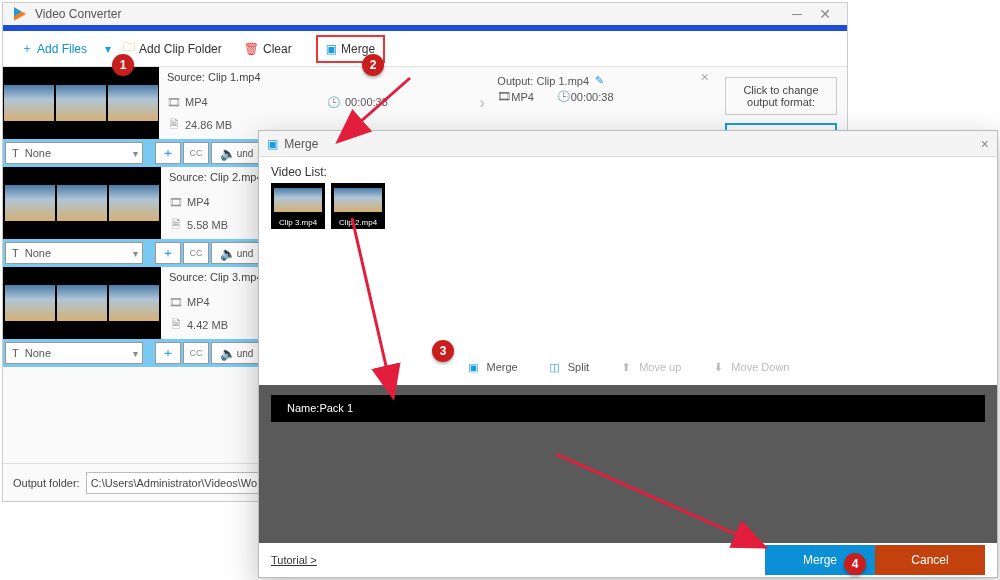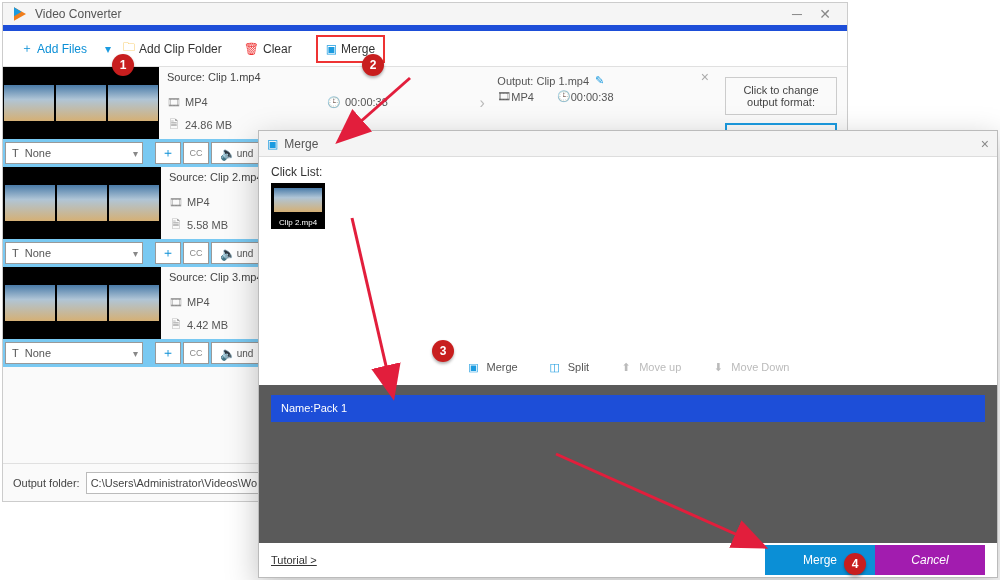--- a/index.html
+++ b/index.html
@@ -63,29 +63,29 @@
 .clip .img { width: 54px; height: 34px; background: #000; display: flex; align-items: center; justify-content: center; }
 .clip .img .i { width: 48px; height: 24px; background: linear-gradient(180deg,#4a7ba8,#b0c5d6 40%,#d5b075 100%); }
 .clip .cap { background: #000; color: #fff; font-size: 8px; text-align: center; height: 12px; line-height: 12px; overflow: hidden; }
 
 .ops { height: 36px; display: flex; align-items: center; justify-content: center; gap: 30px; font-size: 11px; color: #555; margin-top: 110px; }
 .op { display: inline-flex; align-items: center; gap: 6px; }
 .op.dis { color: #bbb; }
 .op .ic-o { width: 14px; height: 14px; display: inline-flex; align-items: center; justify-content: center; }
 
 .pack-area { flex: 1; background: #5a5a5a; padding: 10px 12px; }
-.pack-box { background: #1d4ed8; color: #fff; font-size: 11px; padding: 6px 10px; line-height: 1.4; }
+.pack-box { background: #000000; color: #fff; font-size: 11px; padding: 6px 16px; line-height: 1.4; }
 .pack-box span.v { color: #f2a94a; }
 
 .modal-footer { height: 34px; display: flex; align-items: center; padding: 0 12px; font-size: 11px; }
 .modal-footer .tut { color: #333; text-decoration: underline; cursor: pointer; }
 .modal-footer .spacer { flex: 1; }
 .mf-btn { height: 30px; width: 110px; display: inline-flex; align-items: center; justify-content: center; color: #fff; font-size: 12px; cursor: pointer; }
 .mf-merge { background: #0b8fd6; }
-.mf-cancel { background: #a21caf; font-style: italic; }
+.mf-cancel { background: #c2410c; }
 
 
 .badge { position: absolute; width: 22px; height: 22px; border-radius: 50%; background: #c81e1e; color: #fff; font-size: 12px; font-weight: bold; display: inline-flex; align-items: center; justify-content: center; box-shadow: 0 2px 3px rgba(0,0,0,0.3); z-index: 60; }
 
 
 .overlay { position: absolute; left: 0; top: 0; width: 1000px; height: 580px; pointer-events: none; z-index: 55; }
 </style>
 </head>
 <body>
 
@@ -260,22 +260,28 @@
   </div>
 </div>
 
 <div class="modal">
   <div class="modal-title">
     <span style="margin-right:6px;color:#1b9be0">▣</span>
     <span>Merge</span>
     <span class="x">×</span>
   </div>
   <div class="modal-body">
-    <div class="video-list-lbl">Click List:</div>
+    <div class="video-list-lbl">Video List:</div>
     <div class="clips">
+      <div class="clip">
+          <div class="img">
+            <div class="i"></div>
+          </div>
+          <div class="cap">Clip 3.mp4</div>
+        </div>
       <div class="clip">
           <div class="img">
             <div class="i"></div>
           </div>
           <div class="cap">Clip 2.mp4</div>
         </div>
     </div>
 
     <div class="ops">
       <span class="op">

